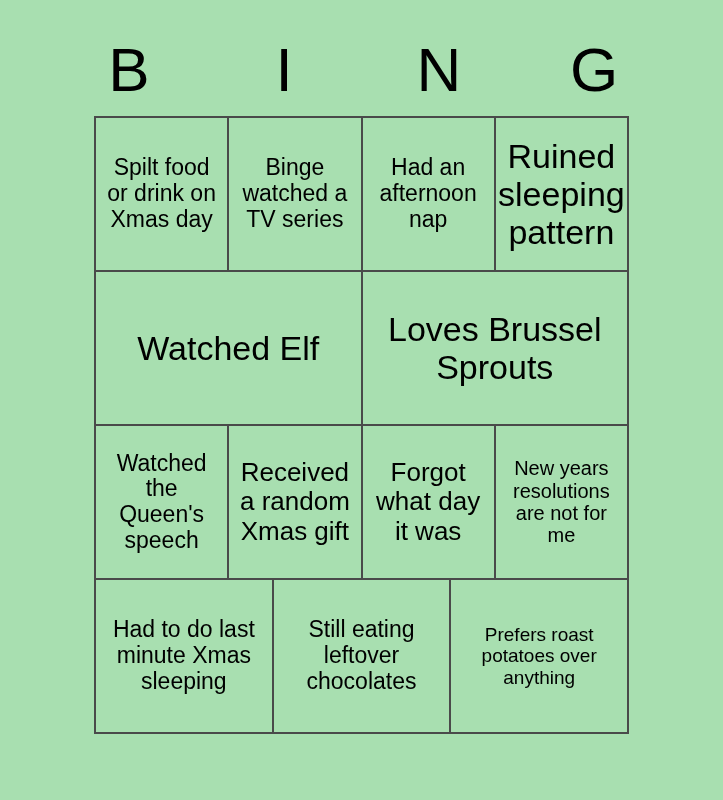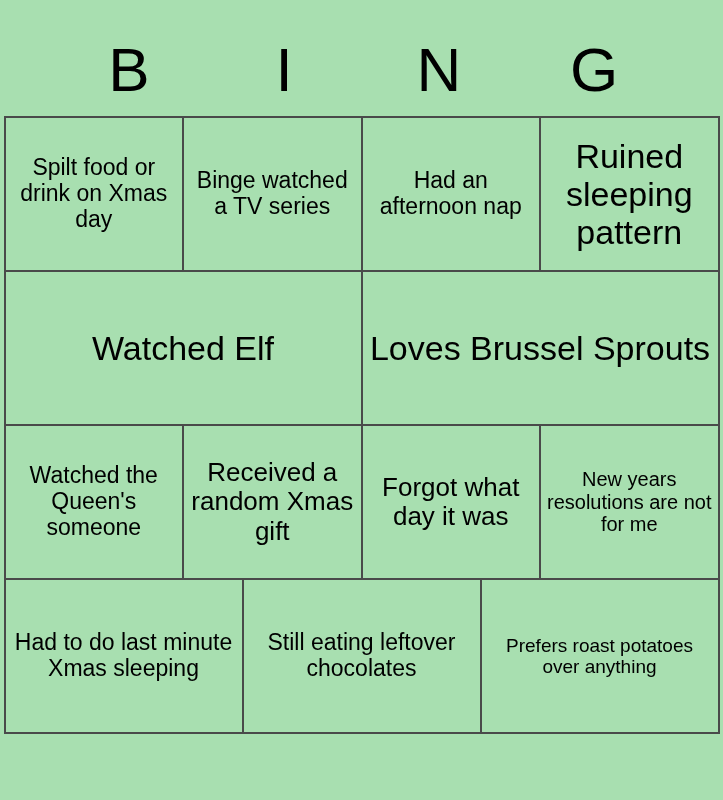--- a/index.html
+++ b/index.html
@@ -31,21 +31,21 @@
   .header .letter {
     flex: 1 1 0;
     text-align: center;
     font-size: 62px;
     line-height: 72px;
     font-weight: normal;
     color: #000;
     font-family: "Liberation Sans", sans-serif;
   }
   .grid {
-    width: 716px;
+    width: 535px;
     border-left: 2px solid #4a4a4a;
     border-top: 2px solid #4a4a4a;
     box-sizing: border-box;
   }
   .row {
     display: flex;
   }
   .cell {
     flex: 1 1 0;
     width: 25%;
@@ -90,21 +90,21 @@
       <div class="cell fs-md">Had an afternoon nap</div>
       <div class="cell fs-xl">Ruined sleeping pattern</div>
     </div>
 
     <div class="row">
       <div class="cell fs-xl">Watched Elf</div>
       <div class="cell fs-xl">Loves Brussel Sprouts</div>
     </div>
 
     <div class="row">
-      <div class="cell fs-md">Watched the Queen's someone</div>
+      <div class="cell fs-md">Watched the Queen's speech</div>
       <div class="cell fs-lg">Received a random Xmas gift</div>
       <div class="cell fs-lg">Forgot what day it was</div>
       <div class="cell fs-sm">New years resolutions are not for me</div>
     </div>
 
     <div class="row">
       <div class="cell fs-md">Had to do last minute Xmas sleeping</div>
       <div class="cell fs-md">Still eating leftover chocolates</div>
       <div class="cell fs-xs">Prefers roast potatoes over anything</div>
     </div>

